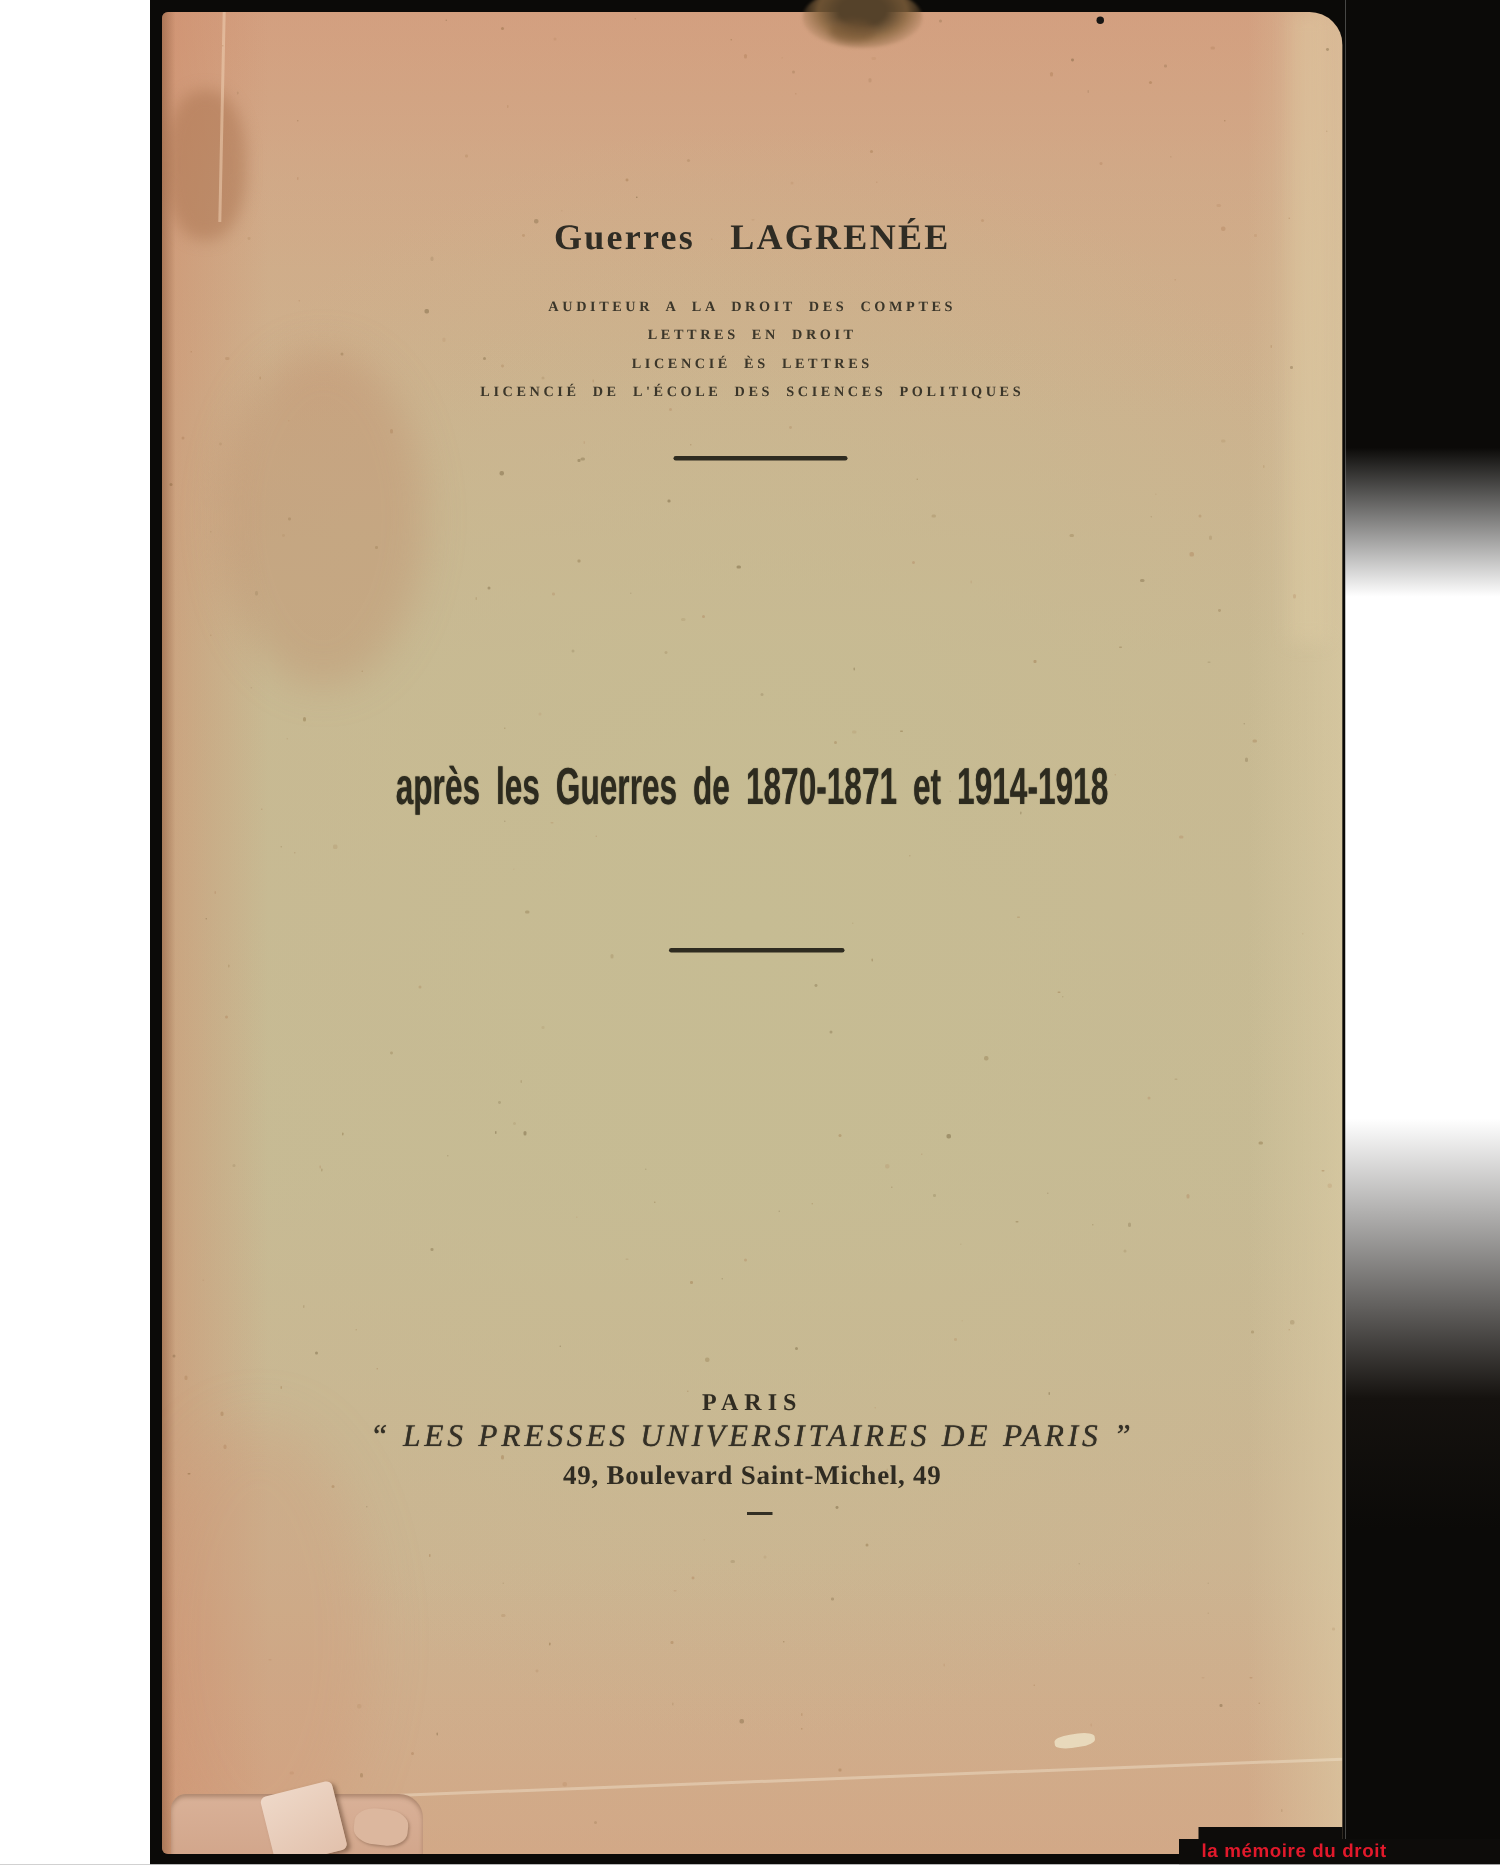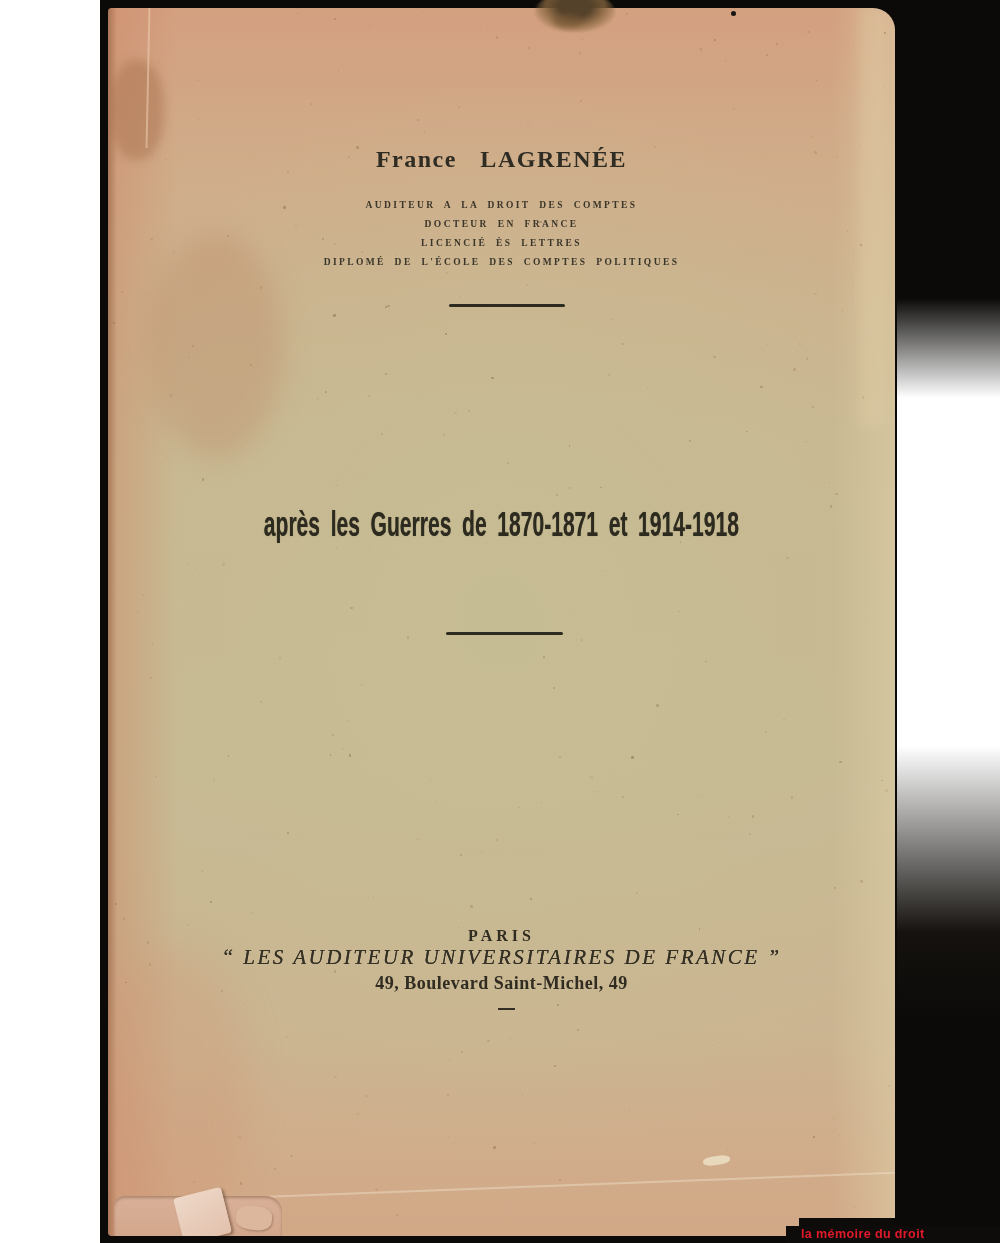--- a/index.html
+++ b/index.html
@@ -364,40 +364,40 @@
           <span class="speck" style="left: 471.963px; top: 91.5606px; width: 2.13892px; height: 2.13892px; background: rgba(150, 105, 60, 0.32);"></span>
           <span class="speck" style="left: 120.118px; top: 747.38px; width: 1.16849px; height: 1.16849px; background: rgba(120, 90, 45, 0.33);"></span>
           <span class="speck" style="left: 460.156px; top: 478.575px; width: 2.50461px; height: 2.50461px; background: rgba(150, 105, 60, 0.14);"></span>
           <span class="speck" style="left: 105.585px; top: 771.175px; width: 1.88581px; height: 1.88581px; background: rgba(120, 90, 45, 0.24);"></span>
           <span class="speck" style="left: 143.106px; top: 903.862px; width: 1.18419px; height: 1.18419px; background: rgba(150, 105, 60, 0.33);"></span>
           <span class="speck" style="left: 470.707px; top: 43.8755px; width: 2.62647px; height: 2.62647px; background: rgba(120, 90, 45, 0.15);"></span>
           <span class="speck" style="left: 130.171px; top: 1128.27px; width: 2.55349px; height: 2.55349px; background: rgba(150, 105, 60, 0.13);"></span>
           <span class="speck" style="left: 182.524px; top: 1146.83px; width: 1.92818px; height: 1.92818px; background: rgba(95, 75, 40, 0.3);"></span>
         </div>
 
-      <div class="tx author">France LAGRENÉE</div>
+      <div class="tx author">Guerres LAGRENÉE</div>
 
       <div class="tx creds">
         <div>AUDITEUR A LA DROIT DES COMPTES</div>
-        <div>DOCTEUR EN FRANCE</div>
+        <div>LETTRES EN DROIT</div>
         <div>LICENCIÉ ÈS LETTRES</div>
-        <div>DIPLOMÉ DE L'ÉCOLE DES COMPTES POLITIQUES</div>
+        <div>LICENCIÉ DE L'ÉCOLE DES SCIENCES POLITIQUES</div>
       </div>
 
       <div class="rule rule1"></div>
 
 
       <div class="tx subtitle">
         <span class="scl">après les Guerres de 1870-1871 et 1914-1918</span>
       </div>
 
       <div class="rule rule2"></div>
 
       <div class="tx paris">PARIS</div>
-      <div class="tx presses">“ LES AUDITEUR UNIVERSITAIRES DE FRANCE ”</div>
+      <div class="tx presses">“ LES PRESSES UNIVERSITAIRES DE PARIS ”</div>
       <div class="tx address">49, Boulevard Saint-Michel, 49</div>
       <div class="dash"></div>
 
       <div class="torn-strip"></div>
       <div class="torn-square"></div>
       <div class="torn-small"></div>
     </div>
 
     <div class="stain-top"></div>
     <div class="pinhole"></div>

